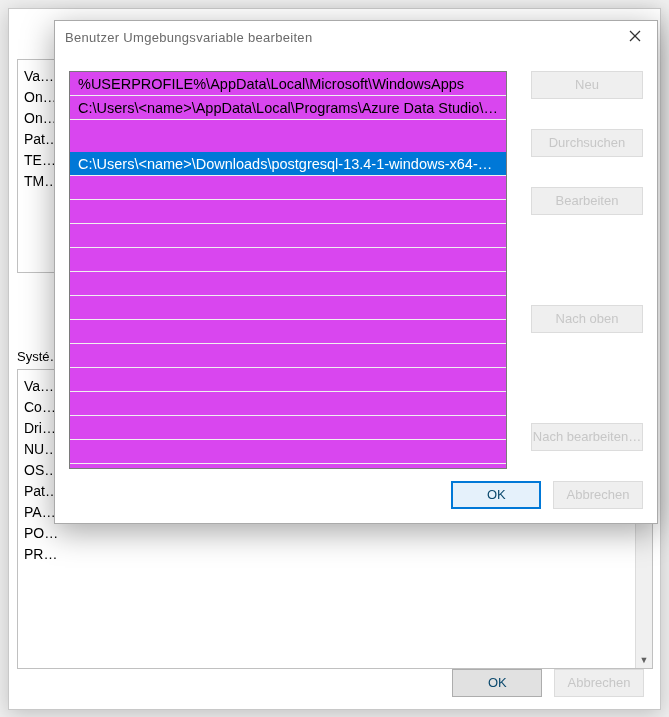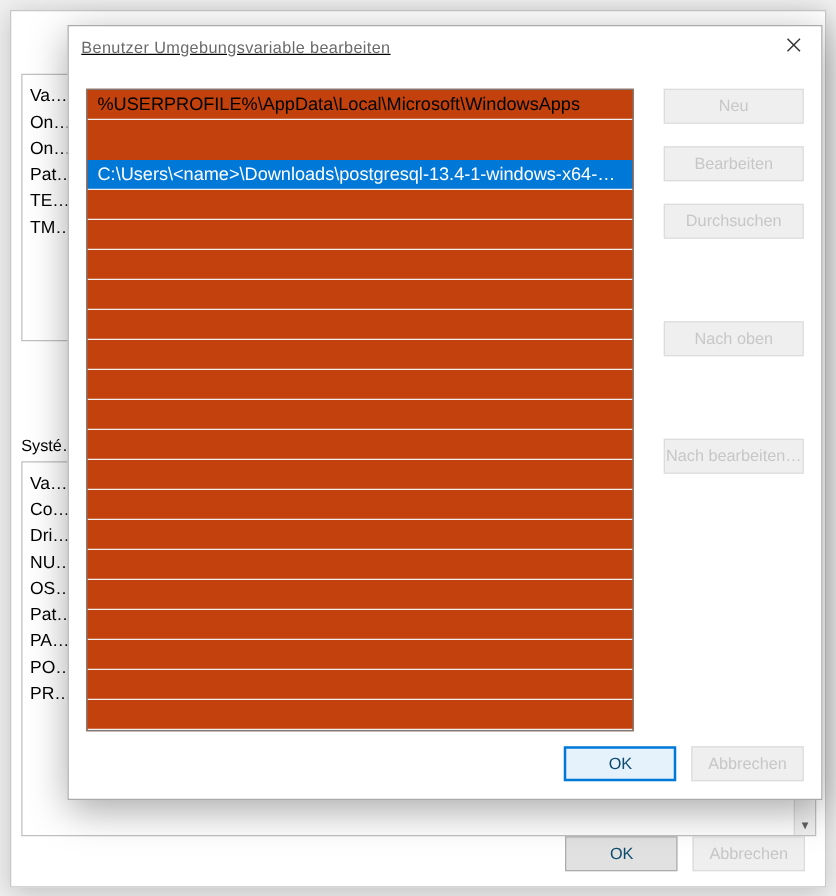--- a/index.html
+++ b/index.html
@@ -109,25 +109,24 @@
     line-height: 24px;
     background: #e5f1fb;
   }
 
   
   .dialog {
     position: absolute;
     left: 54px;
     top: 20px;
     width: 604px;
-    height: 620px;
+    height: 504px;
     background: #fff;
     border: 1px solid #aaa;
     box-shadow: 0 8px 30px rgba(0,0,0,0.35);
-    text-decoration: underline;
   }
   .dlg-titlebar {
     height: 32px;
     display: flex;
     align-items: center;
     padding-left: 10px;
     font-size: 13px;
     color: #6a6a6a;
     font-weight: 300;
     letter-spacing: 0.3px;
@@ -153,21 +152,21 @@
     top: 50px;
     bottom: 54px;
   }
   .path-list {
     position: absolute;
     left: 0;
     top: 0;
     bottom: 0;
     width: 438px;
     border: 1px solid #7a7a7a;
-    background: #c2410c;
+    background: #d946ef;
     overflow: hidden;
   }
   .path-item {
     height: 24px;
     line-height: 24px;
     padding: 0 8px;
     font-size: 14.5px;
     white-space: nowrap;
     overflow: hidden;
     text-overflow: ellipsis;
@@ -181,21 +180,21 @@
   }
   .path-item.blank { color: transparent; }
 
   .side-btns {
     position: absolute;
     right: 0;
     top: 0;
     width: 120px;
     display: flex;
     flex-direction: column;
-    gap: 18px;
+    gap: 30px;
   }
   .side-btns .gap { height: 30px; }
 
   .dlg-footer {
     position: absolute;
     right: 14px;
     bottom: 14px;
   }
 </style>
 </head>
@@ -250,20 +249,21 @@
           <line x1="1" y1="1" x2="11" y2="11"></line>
           <line x1="11" y1="1" x2="1" y2="11"></line>
         </svg>
     </div>
   </div>
 
   <div class="dlg-body">
 
     <div class="path-list" id="path-list">
         <div class="path-item">%USERPROFILE%\AppData\Local\Microsoft\WindowsApps</div>
+        <div class="path-item">C:\Users\&lt;name&gt;\AppData\Local\Programs\Azure Data Studio\bin</div>
         <div class="path-item selected">C:\Users\&lt;name&gt;\Downloads\postgresql-13.4-1-windows-x64-bi…</div>
         <div class="path-item blank"> </div>
         <div class="path-item blank"> </div>
         <div class="path-item blank"> </div>
         <div class="path-item blank"> </div>
         <div class="path-item blank"> </div>
         <div class="path-item blank"> </div>
         <div class="path-item blank"> </div>
         <div class="path-item blank"> </div>
         <div class="path-item blank"> </div>
@@ -273,22 +273,22 @@
         <div class="path-item blank"> </div>
         <div class="path-item blank"> </div>
         <div class="path-item blank"> </div>
         <div class="path-item blank"> </div>
         <div class="path-item blank"> </div>
         <div class="path-item blank"> </div>
       </div>
 
     <div class="side-btns">
       <span class="win-btn disabled">Neu</span>
+      <span class="win-btn disabled">Durchsuchen</span>
       <span class="win-btn disabled">Bearbeiten</span>
-      <span class="win-btn disabled">Durchsuchen</span>
       <div class="gap"></div>
       <span class="win-btn disabled">Nach oben</span>
       <div class="gap"></div>
       <span class="win-btn disabled">Nach bearbeiten…</span>
     </div>
   </div>
 
   <div class="dlg-footer">
     <span class="win-btn focused">OK</span>
     <span class="win-btn disabled">Abbrechen</span>

